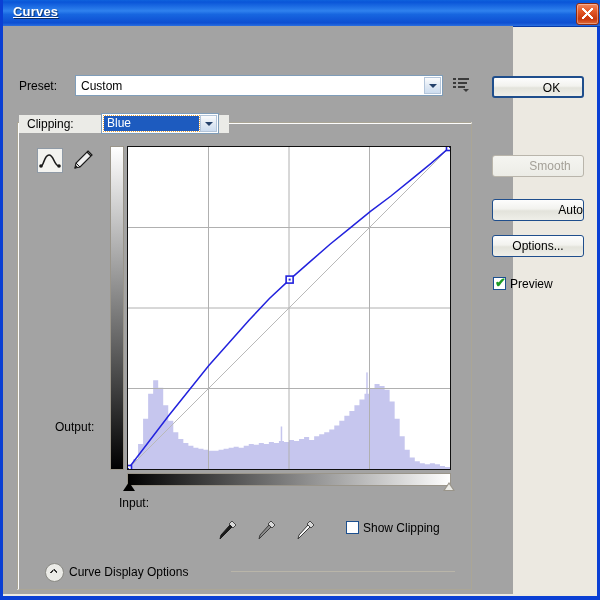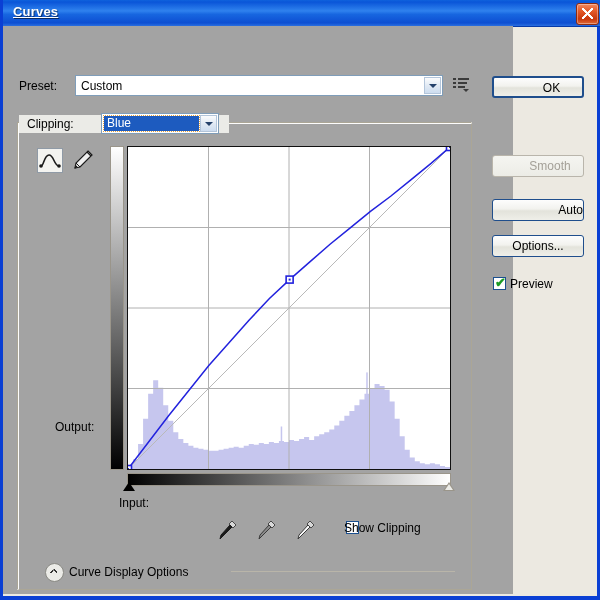--- a/index.html
+++ b/index.html
@@ -137,21 +137,21 @@
   
   .eyedrop{position:absolute;top:492px;width:22px;height:24px;cursor:pointer;}
   #eyedrop-black{left:214px;}
   #eyedrop-gray {left:253px;}
   #eyedrop-white{left:292px;}
   
   #clip-box{
     position:absolute;left:343px;top:495px;width:13px;height:13px;
     box-sizing:border-box;border:1px solid #1b4f8f;background:#fff;cursor:pointer;
   }
-  #clip-label{left:341px;top:495px;}
+  #clip-label{left:360px;top:495px;}
   
   #cdo-toggle{
     position:absolute;left:42px;top:537px;width:17px;height:17px;
     border:1px solid #8a8a84;border-radius:50%;background:#ebebe7;cursor:pointer;
   }
   #cdo-toggle:after{
     content:"";position:absolute;left:4px;top:5px;width:7px;height:4px;
     background:
       linear-gradient(to bottom right,transparent 45%,#333 45%,#333 70%,transparent 70%) left/50% 100% no-repeat,
       linear-gradient(to bottom left ,transparent 45%,#333 45%,#333 70%,transparent 70%) right/50% 100% no-repeat;

